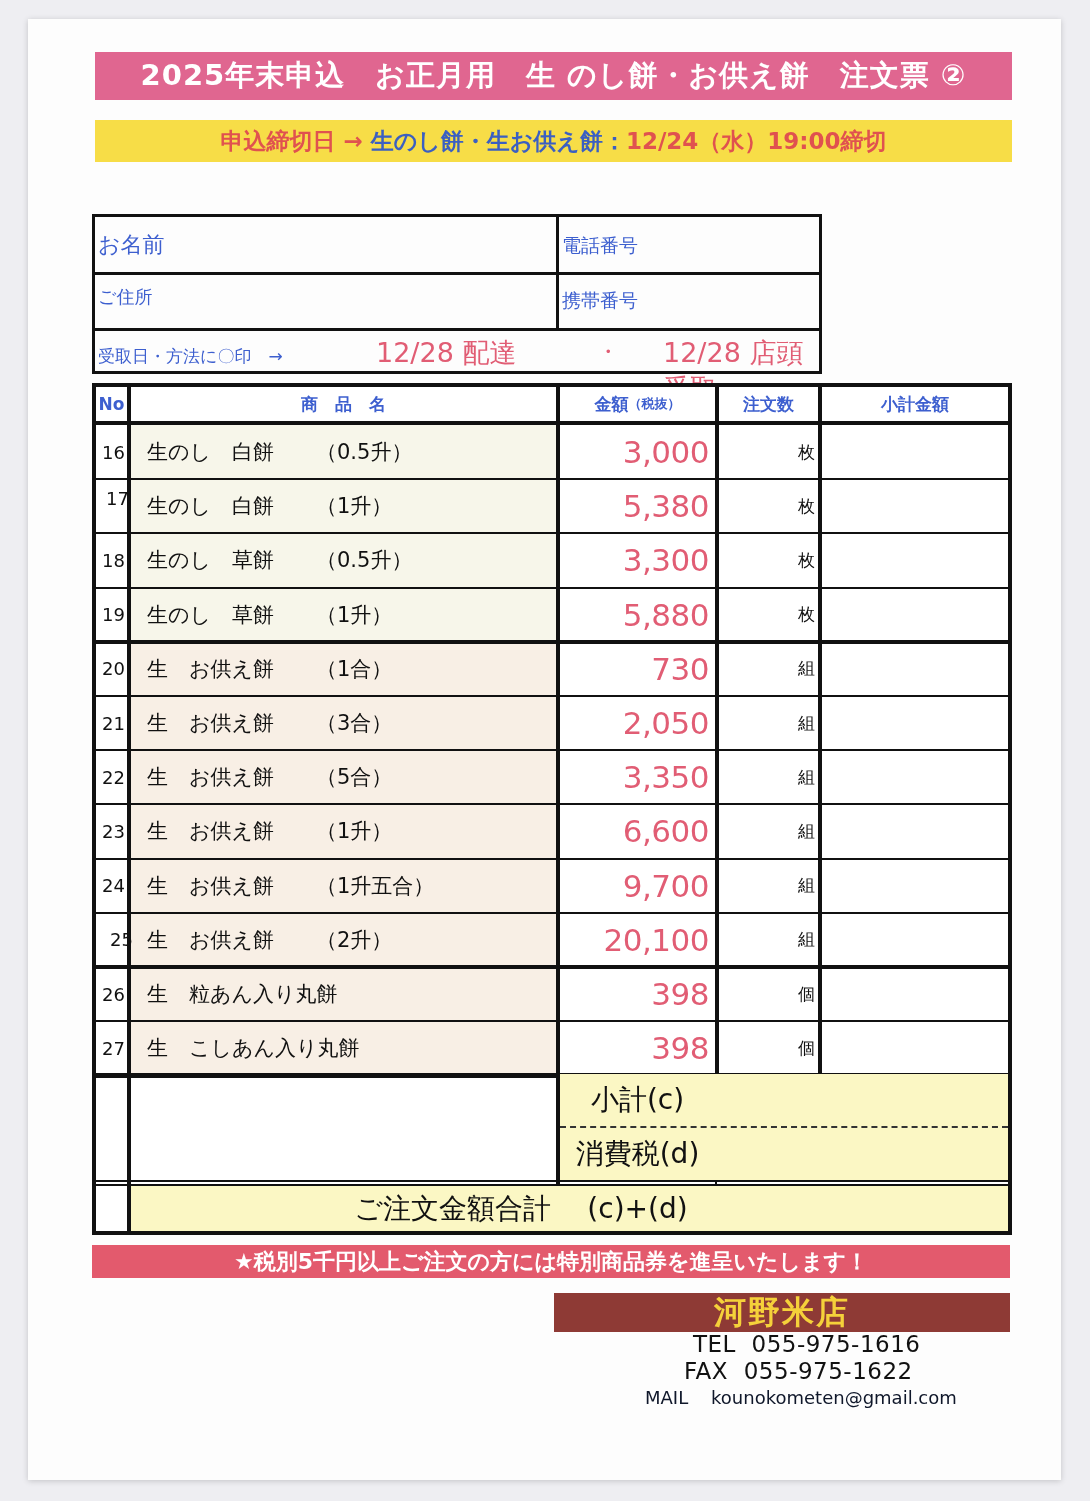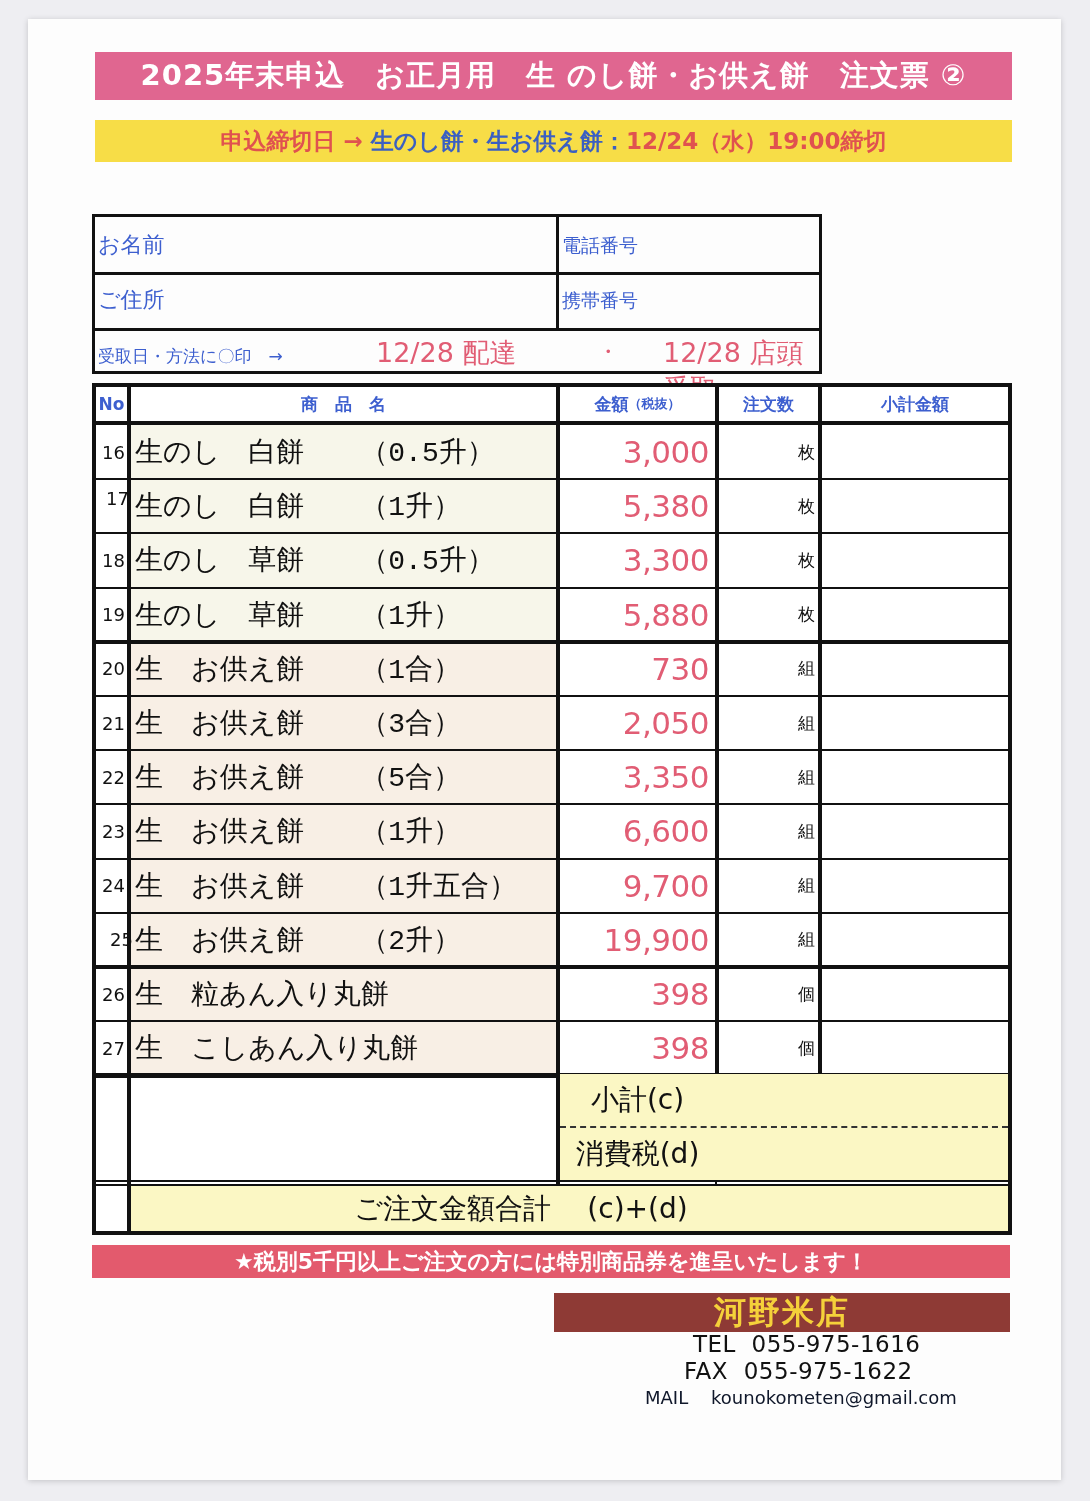--- a/index.html
+++ b/index.html
@@ -14,21 +14,21 @@
   .deadline-bar { left:95px; top:120px; width:917px; height:42px; background:#f7dd47;
                   display:flex; align-items:center; justify-content:center; font-weight:bold; font-size:23px; white-space:pre; }
   .dl-red { color:#e0524f; } .dl-blue { color:#3b5fc2; }
   .cust { left:92px; top:195px; width:730px; height:160px; border:3px solid #111; box-sizing:border-box;margin-top:19px; }
   .cust .row { position:absolute; left:0; right:0; border-bottom:3px solid #111; }
   .cust .lbl { position:absolute; color:#3d5fcf; }
   .tbl { left:92px; top:383px; width:920px; height:852px; border:4px solid #111; box-sizing:border-box; background:#fff; }
   .cell { position:absolute; box-sizing:border-box; }
   .hdr { color:#3d5fcf; font-weight:bold; font-size:17px; display:flex; align-items:center; justify-content:center; }
   .no { font-size:18px; display:flex; align-items:center; justify-content:flex-end; padding-right:2px; }
-  .name { font-size:28px; display:flex; align-items:center; padding-left:4px; white-space:pre;font-family:Liberation Mono, monospace; }
+  .name { font-size:21px; display:flex; align-items:center; padding-left:16px; white-space:pre; }
   .price { color:#e15d74; font-size:31px; display:flex; align-items:center; justify-content:flex-end; padding-right:6px; letter-spacing:-0.5px; }
   .unit { font-size:17px; display:flex; align-items:center; justify-content:flex-end; padding-right:3px; }
   .vline { position:absolute; background:#111; }
   .hline { position:absolute; background:#111; }
   .sum-lbl { font-size:28px; display:flex; align-items:center; justify-content:center; }
   .notice { left:92px; top:1245px; width:918px; height:33px; background:#e35a6d; color:#fff; font-weight:bold;
             font-size:22px; display:flex; align-items:center; justify-content:center; }
   .shop { left:554px; top:1293px; width:456px; height:39px; background:#8e3a35; color:#f5d13a; font-weight:bold;
           font-size:32px; display:flex; align-items:center; justify-content:center; letter-spacing:2px; }
   .contact { font-size:23px; color:#111; white-space:pre; letter-spacing:0.5px; }
@@ -45,21 +45,21 @@
   <span class="dl-blue">生のし餅・生お供え餅：</span>
   <span class="dl-red">12/24（水）19:00締切</span>
 </div>
 
 <div class="abs cust">
   <div class="row" style="top:0;height:55px;"></div>
   <div class="row" style="top:55px;height:56px;"></div>
   <div class="vline" style="left:461px;top:0;width:3px;height:111px;"></div>
   <div class="lbl" style="left:3px;top:13px;font-size:22px;">お名前</div>
   <div class="lbl" style="left:467px;top:16px;font-size:19px;">電話番号</div>
-  <div class="lbl" style="left:3px;top:68px;font-size:22px;">ご住所</div>
+  <div class="lbl" style="left:3px;top:68px;font-size:18px;">ご住所</div>
   <div class="lbl" style="left:467px;top:71px;font-size:19px;">携帯番号</div>
   <div class="abs" style="left:0;top:111px;width:464px;height:0;"></div>
   <div class="lbl" style="left:3px;top:128px;font-size:17px;white-space:pre;">受取日・方法に〇印　→</div>
   <div class="abs" style="left:281px;top:118px;font-size:27px;color:#e15d74;">12/28 配達</div>
   <div class="abs" style="left:502px;top:120px;font-size:22px;color:#e15d74;">・</div>
   <div class="abs" style="left:568px;top:118px;font-size:27px;color:#e15d74;">12/28 店頭受取</div>
 </div>
 
 <div class="abs tbl">
 
@@ -161,21 +161,21 @@
       <div class="cell price" style="left:464px;top:471.6px;width:155px;height:54.2px;">9,700</div>
       <div class="cell" style="left:623px;top:471.6px;width:75px;height:54.2px;"></div>
       <div class="cell unit" style="left:623px;top:471.6px;width:99px;height:54.2px;">組</div>
       <div class="cell" style="left:726px;top:471.6px;width:186px;height:54.2px;"></div>
       <div class="hline" style="left:0;top:470.6px;width:912px;height:2px;"></div>
     </div>
       <div>
       <div class="cell" style="left:35px;top:525.8px;width:425px;height:54.2px;background:#f8efe5;"></div>
       <div class="cell no" style="left:8px;top:525.8px;width:31px;height:54.2px;">25</div>
       <div class="cell name" style="left:35px;top:525.8px;width:425px;height:54.2px;">生　お供え餅　　（2升）</div>
-      <div class="cell price" style="left:464px;top:525.8px;width:155px;height:54.2px;">19,900</div>
+      <div class="cell price" style="left:464px;top:525.8px;width:155px;height:54.2px;">20,100</div>
       <div class="cell" style="left:623px;top:525.8px;width:75px;height:54.2px;"></div>
       <div class="cell unit" style="left:623px;top:525.8px;width:99px;height:54.2px;">組</div>
       <div class="cell" style="left:726px;top:525.8px;width:186px;height:54.2px;"></div>
       <div class="hline" style="left:0;top:524.8px;width:912px;height:2px;"></div>
     </div>
       <div>
       <div class="cell" style="left:35px;top:580px;width:425px;height:54.2px;background:#f8efe5;"></div>
       <div class="cell no" style="left:0;top:580px;width:31px;height:54.2px;">26</div>
       <div class="cell name" style="left:35px;top:580px;width:425px;height:54.2px;">生　粒あん入り丸餅</div>
       <div class="cell price" style="left:464px;top:580px;width:155px;height:54.2px;">398</div>

